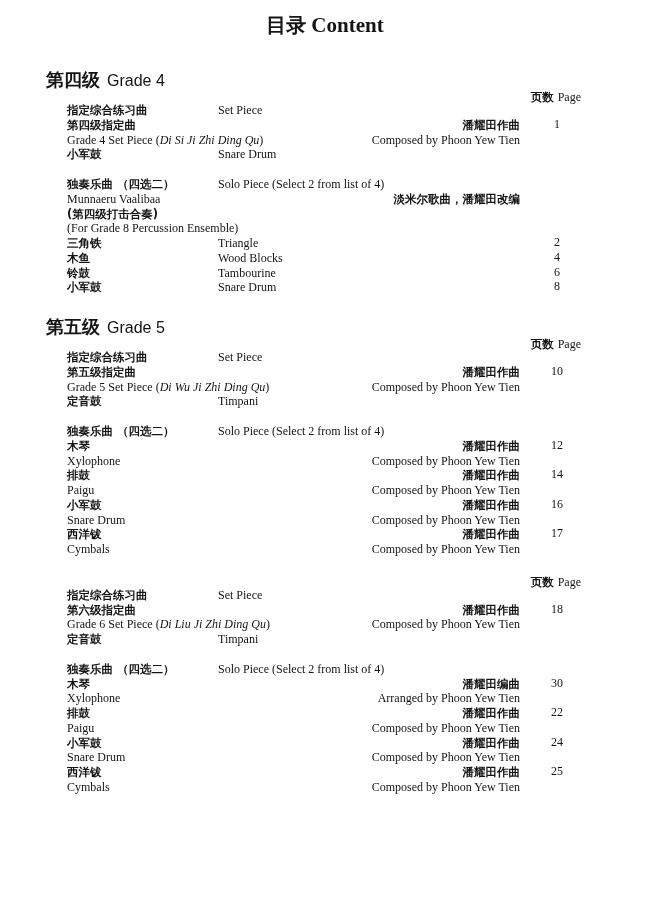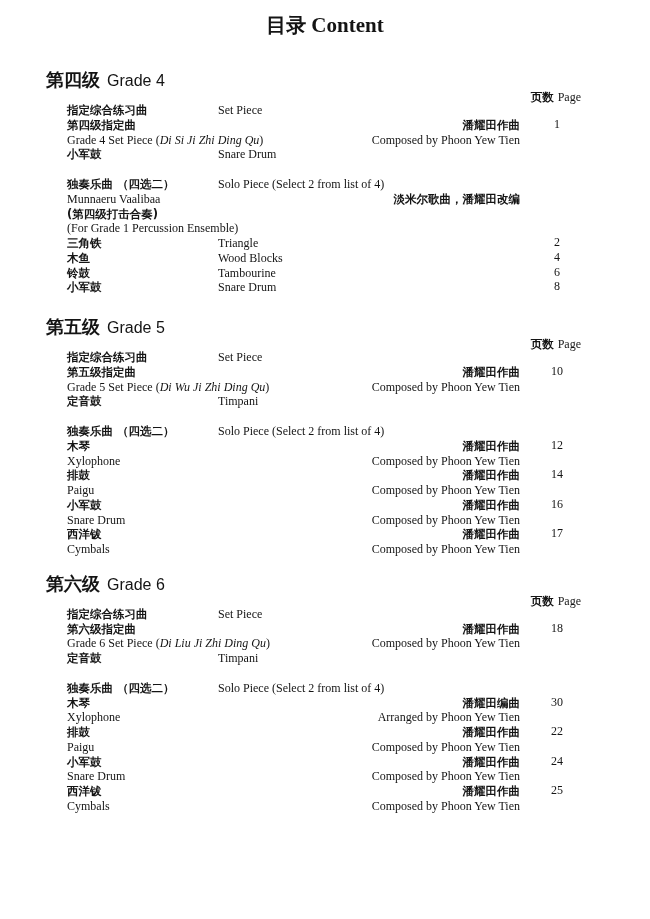--- a/index.html
+++ b/index.html
@@ -75,21 +75,21 @@
             <span class="c-mid"><span class="en">Solo Piece (Select 2 from list of 4)</span></span>
           </div>
           <div class="row">
             <span class="c-left"><span class="en">Munnaeru Vaalibaa</span></span>
             <span class="c-right"><span class="zh">淡米尔歌曲，潘耀田改编</span></span>
           </div>
           <div class="row">
             <span class="c-left"><span class="zh">(第四级打击合奏)</span></span>
           </div>
           <div class="row">
-            <span class="c-left"><span class="en">(For Grade 1 Percussion Ensemble)</span></span>
+            <span class="c-left"><span class="en">(For Grade 8 Percussion Ensemble)</span></span>
           </div>
           <div class="row">
             <span class="c-left"><span class="zh">三角铁</span></span>
             <span class="c-mid"><span class="en">Triangle</span></span>
             <span class="c-page">2</span>
           </div>
           <div class="row">
             <span class="c-left"><span class="zh">木鱼</span></span>
             <span class="c-mid"><span class="en">Wood Blocks</span></span>
             <span class="c-page">4</span>
@@ -165,21 +165,20 @@
             <span class="c-right"><span class="zh">潘耀田作曲</span></span>
             <span class="c-page">17</span>
           </div>
           <div class="row">
             <span class="c-left"><span class="en">Cymbals</span></span>
             <span class="c-right"><span class="en">Composed by Phoon Yew Tien</span></span>
           </div>
         </div>
       </section>
       <section class="grade">
-        <div class="sec-head"><span class="zh-head">第六级</span><span class="en-head">Grade 6</span></div>
         <div class="page-label"><span class="zh">页数</span><span class="en pl-en">Page</span></div>
         <div class="block">
           <div class="row">
             <span class="c-left"><span class="zh">指定综合练习曲</span></span>
             <span class="c-mid"><span class="en">Set Piece</span></span>
           </div>
           <div class="row">
             <span class="c-left"><span class="zh">第六级指定曲</span></span>
             <span class="c-right"><span class="zh">潘耀田作曲</span></span>
             <span class="c-page">18</span>

